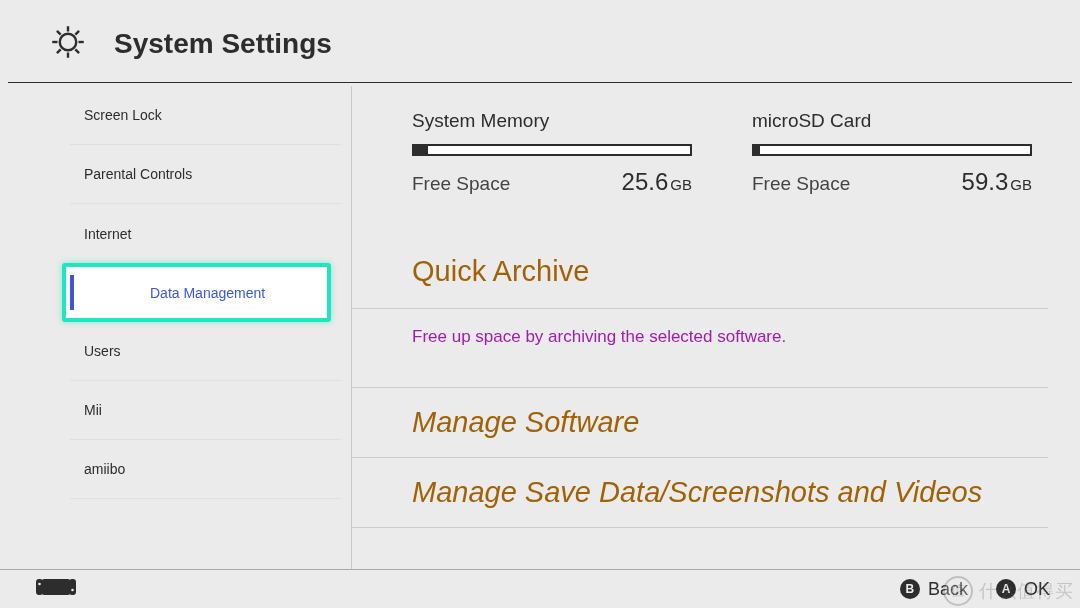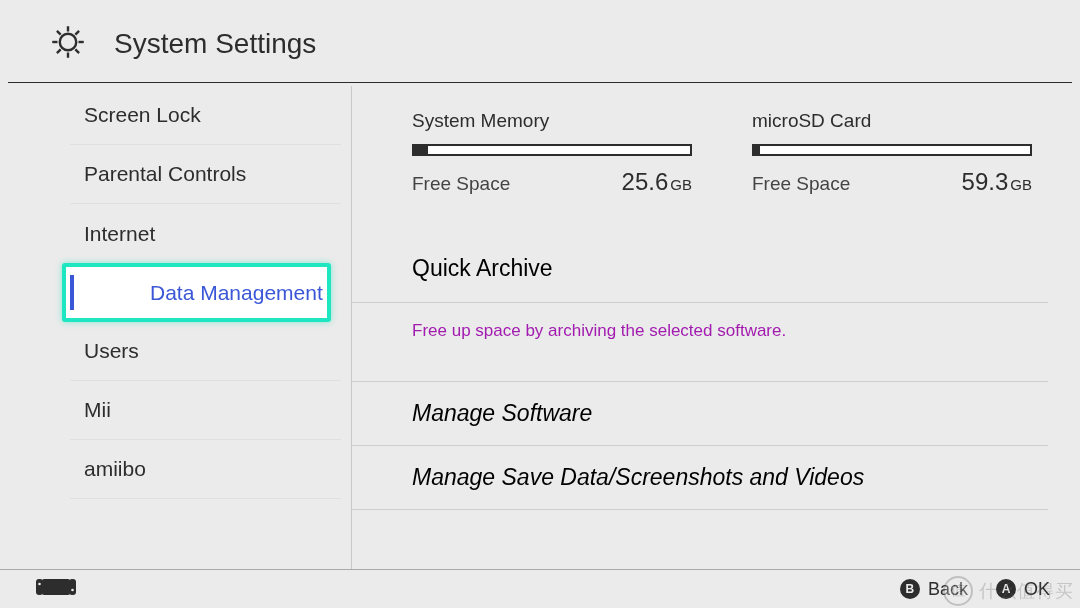--- a/index.html
+++ b/index.html
@@ -9,42 +9,42 @@
       background: #ebebeb;
       color: #2d2d2d;
       position: relative;
     }
     .header {
       display: flex;
       align-items: center;
       padding: 24px 50px 18px 50px;
     }
     .header .gear { margin-right: 28px; }
-    .header .title { font-size: 28px; font-weight: 400; color: #2d2d2d; }
+    .header .title { font-size: 28px; font-weight: 700; color: #2d2d2d; }
     .top-hr { height: 1px; background: #2d2d2d; margin: 0 8px; }
     .body-area {
       display: flex;
       position: absolute;
       top: 86px;
       left: 0;
       right: 0;
       bottom: 39px;
     }
     .sidebar {
       width: 352px;
       border-right: 1px solid #c8c8c8;
       padding-top: 0;
     }
     .sidebar-item {
       position: relative;
       height: 59px;
       display: flex;
       align-items: center;
       padding-left: 84px;
-      font-size: 21px;
+      font-size: 14px;
       color: #2d2d2d;
       margin: 0 6px 0 6px;
     }
     .sidebar-item.plain { border-bottom: 1px solid #e0e0e0; margin: 0 10px 0 70px; padding-left: 14px; }
     .si-group-top { margin-top: 18px; }
     .sidebar-item.selected {
       position: relative;
       border: 4px solid #1ee6c0;
       border-radius: 3px;
       background: #fff;
@@ -90,22 +90,22 @@
       align-items: baseline;
       margin-top: 12px;
     }
     .free-label { font-size: 19px; color: #444; }
     .free-val { font-size: 24px; color: #2d2d2d; }
     .free-val .unit { font-size: 15px; margin-left: 2px; margin-top: 20px; }
     .row-item {
       padding: 20px 0 20px 60px;
       border-top: 1px solid #cdcdcd;
       border-bottom: 1px solid #cdcdcd;
-      font-size: 23px;
-      color: #000000;
+      font-size: 29px;
+      color: #a16207;
       margin-left: 0;
     }
     .row-item.noborder-top { border-top: none; }
     .row-item.tight { padding: 18px 0 18px 60px; font-style: italic; }
     .desc {
       padding: 18px 0 40px 60px;
       font-size: 17px;
       color: #a21caf;
     }
     .footer {

